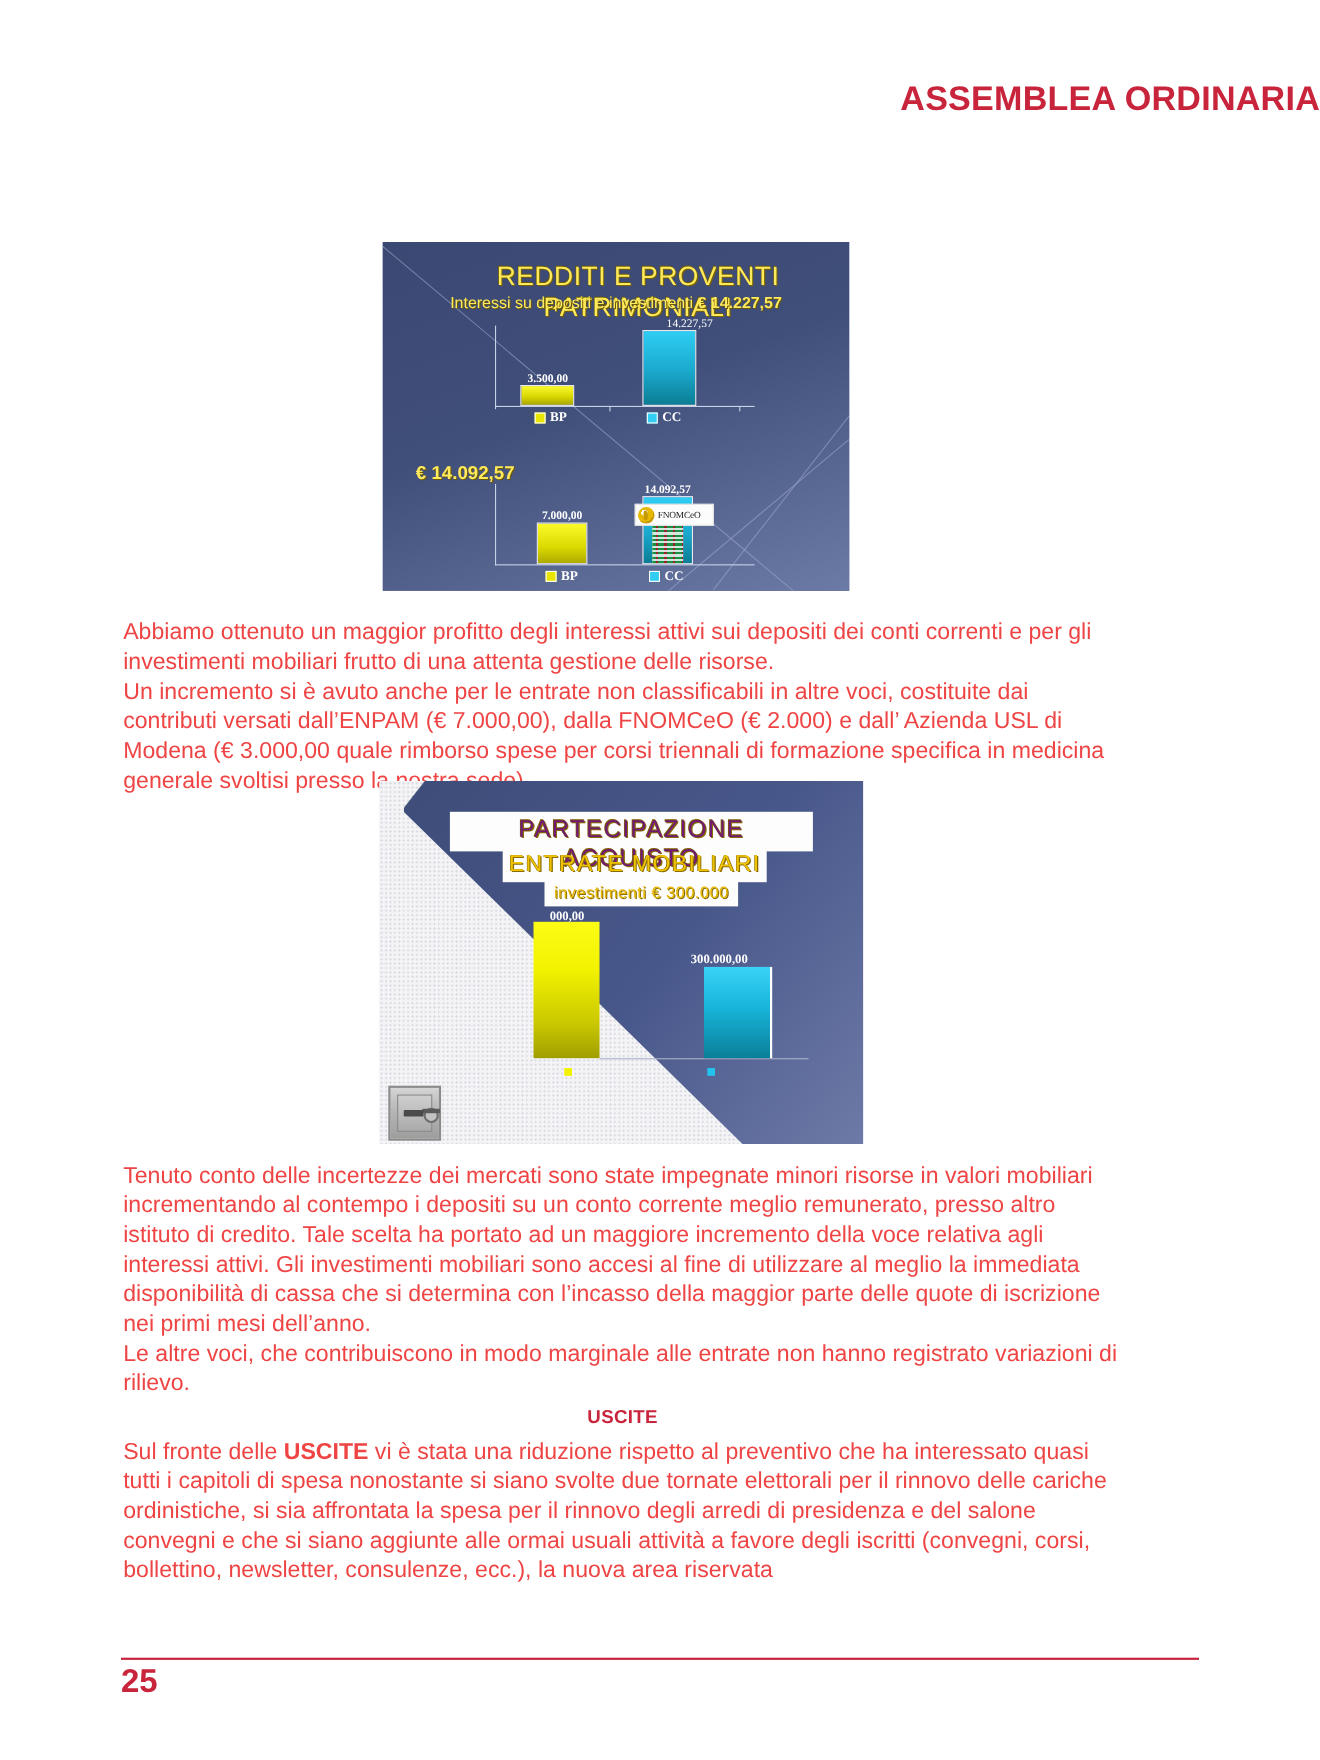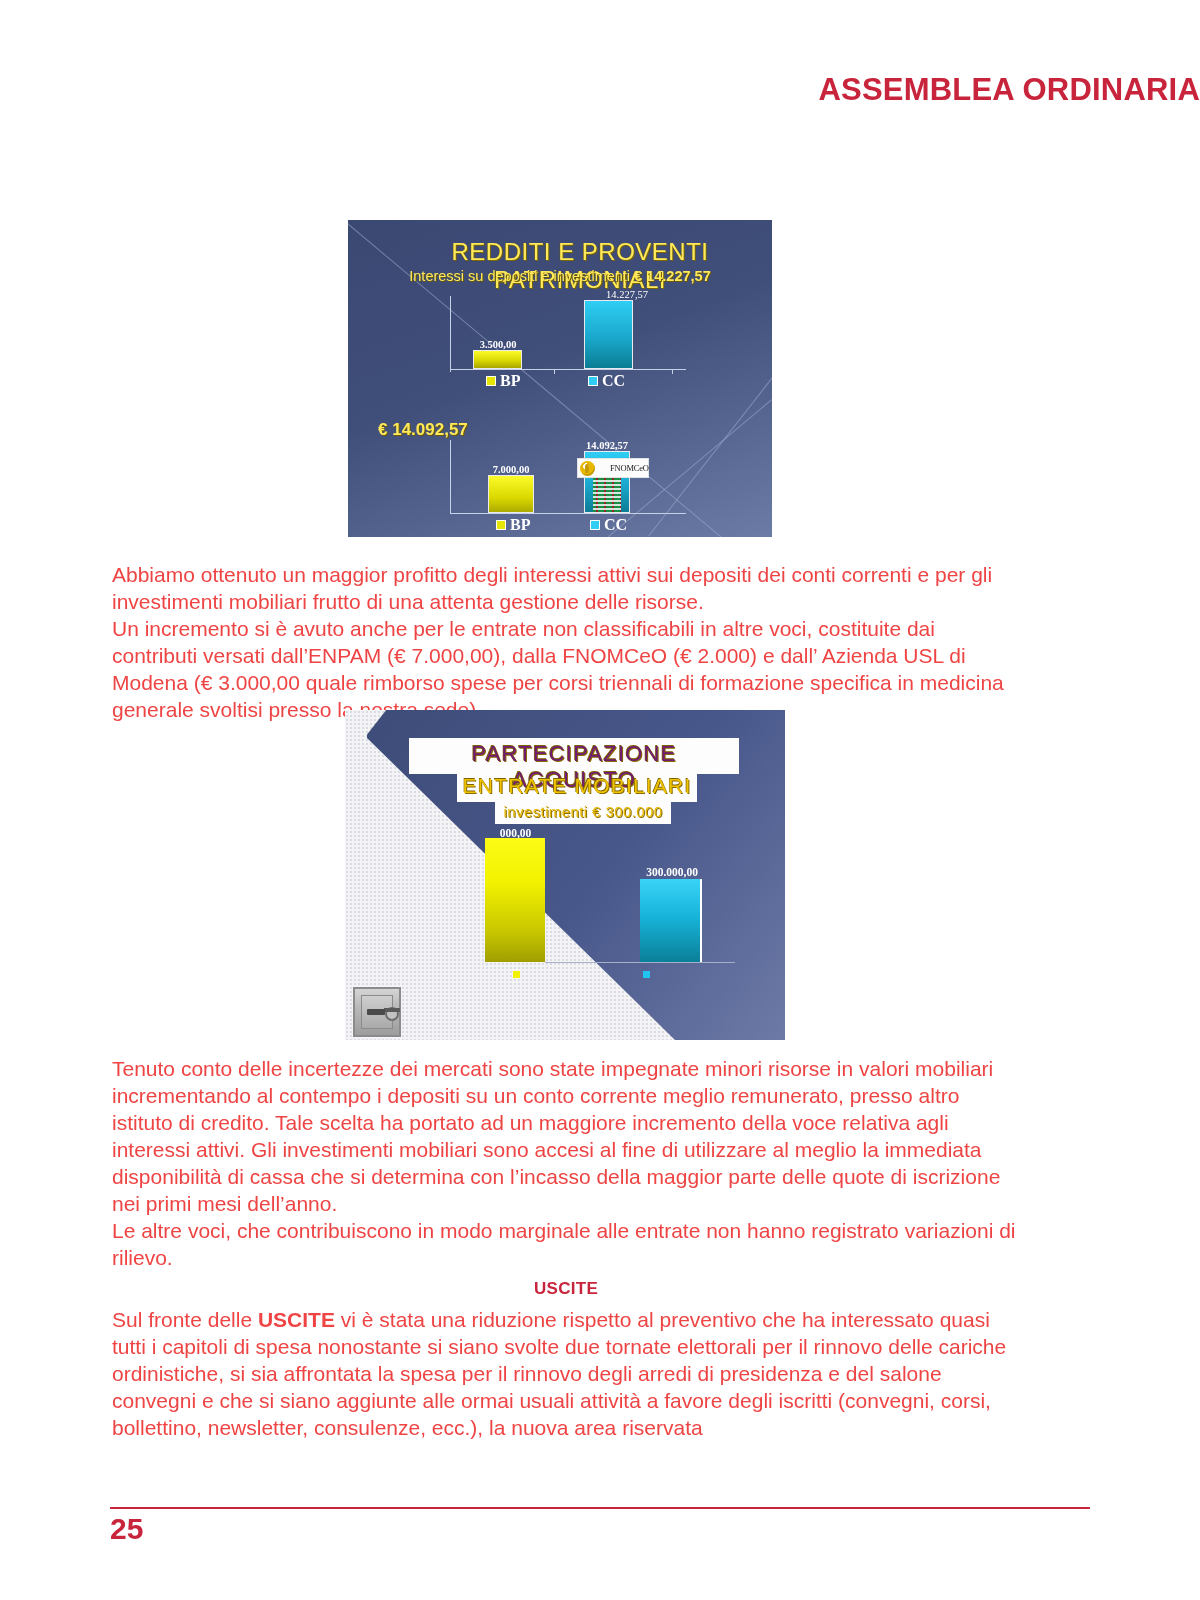--- a/index.html
+++ b/index.html
@@ -114,21 +114,21 @@
     font-weight: bold; font-size: 10.5px; color: #ffffff;
   }
   .lblA2 {
     position: absolute; left: 132px; bottom: 70px;
     width: 80px; text-align: right;
     font-family: "Liberation Serif", serif;
     font-weight: normal; font-size: 10.5px; color: #ffffff;
   }
   .legA {
     position: absolute; font-family: "Liberation Serif", serif;
-    font-weight: bold; font-size: 16px; color: #ffffff;
+    font-weight: bold; font-size: 12px; color: #ffffff;
     display: flex; align-items: center; gap: 4px;
   }
   .legswatch { width: 8px; height: 8px; display: inline-block; border: 1px solid #fff; }
   .sw-y { background: #e8e500; }
   .sw-c { background: #31cdf2; }
 
   
   .chartB { position: absolute; left: 88px; top: 226px; width: 250px; height: 68px; }
   .chartB .axisY { position: absolute; left: 14px; top: -6px; width: 1px; height: 74px; background: #c6d2e8; }
   .chartB .axisX { position: absolute; left: 14px; bottom: 0; width: 236px; height: 1px; background: #c6d2e8; }
@@ -150,21 +150,21 @@
       repeating-linear-gradient(0deg, rgba(0,0,0,0) 0 2px, rgba(255,255,255,0.85) 2px 4px),
       repeating-linear-gradient(90deg, #1b8f3c 0 3px, #9b1d24 3px 5px, #1b8f3c 5px 8px);
     background-color: #ffffff;
     opacity: 0.95;
   }
   .fnomceo-box {
     position: absolute; left: -8px; top: 6px;
     width: 72px; height: 20px;
     background: #fcfcfc;
     border: 1px solid #e2e2e2;
-    display: flex; align-items: center; gap: 15px;
+    display: flex; align-items: center; gap: 3px;
     padding-left: 2px;
     box-sizing: border-box;
   }
   .fnomceo-logo {
     width: 15px; height: 15px; border-radius: 50%;
     background: radial-gradient(circle at 40% 35%, #ffffff 0 22%, #e6b800 23% 60%, #c79b00 61% 100%);
     flex: none;
     position: relative;
   }
   .fnomceo-logo::after {
@@ -264,21 +264,20 @@
     border-right: 2px solid #ffffff;
   }
   .s2-lbl1 {
     position: absolute; left: 118px; top: 117px; width: 105px;
     text-align: center;
     font-family: "Liberation Serif", serif; font-weight: bold;
     font-size: 11.5px; color: #ffffff;
   }
   .s2-lbl2 {
     position: absolute; left: 283px; top: 156px; width: 88px;
-    text-align: center;
     font-family: "Liberation Serif", serif; font-weight: bold;
     font-size: 11.5px; color: #ffffff;
   }
   .s2-legdot1 {
     position: absolute; left: 168px; top: 261px; width: 7px; height: 7px;
     background: #f2f200;
   }
   .s2-legdot2 {
     position: absolute; left: 298px; top: 261px; width: 7px; height: 7px;
     background: #21c4ef;

